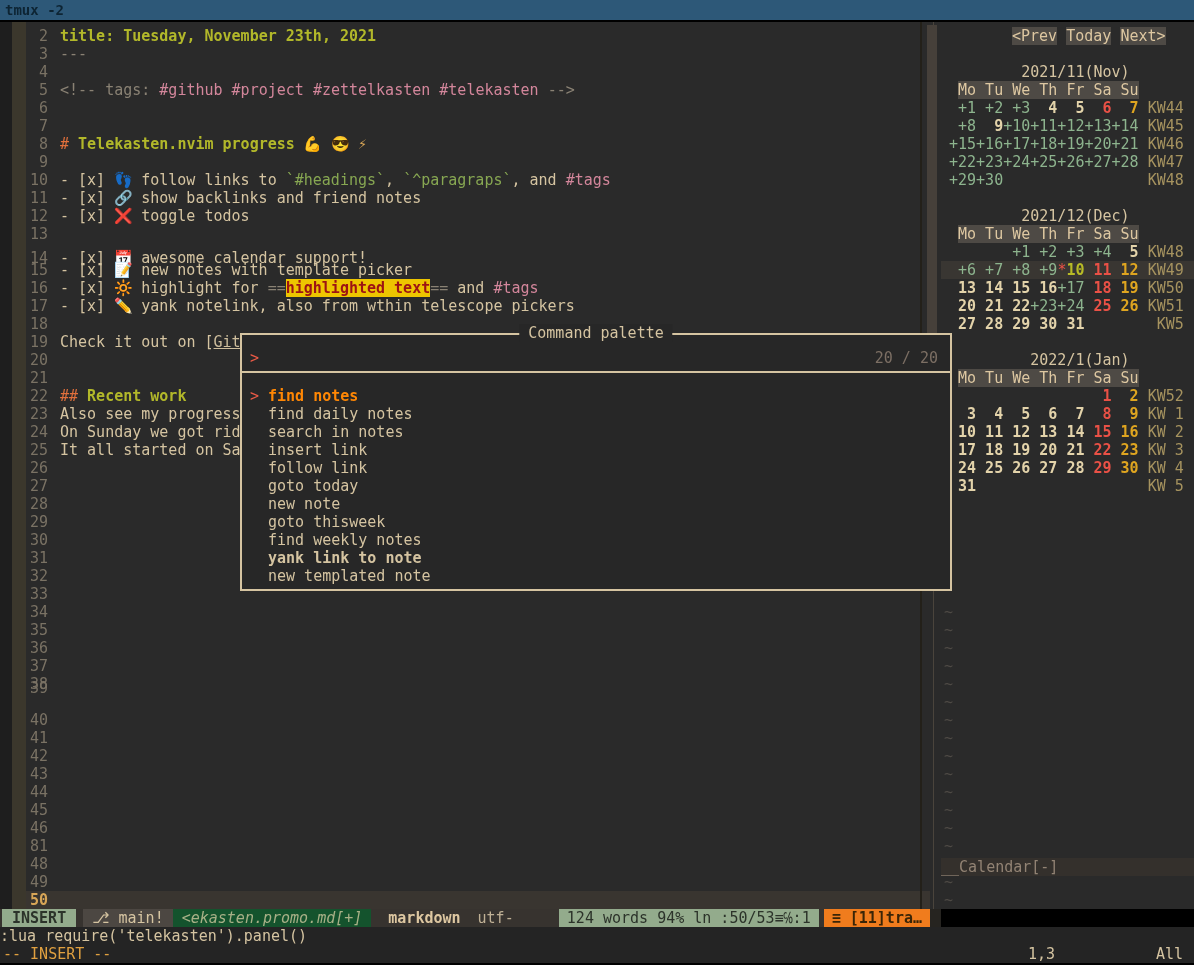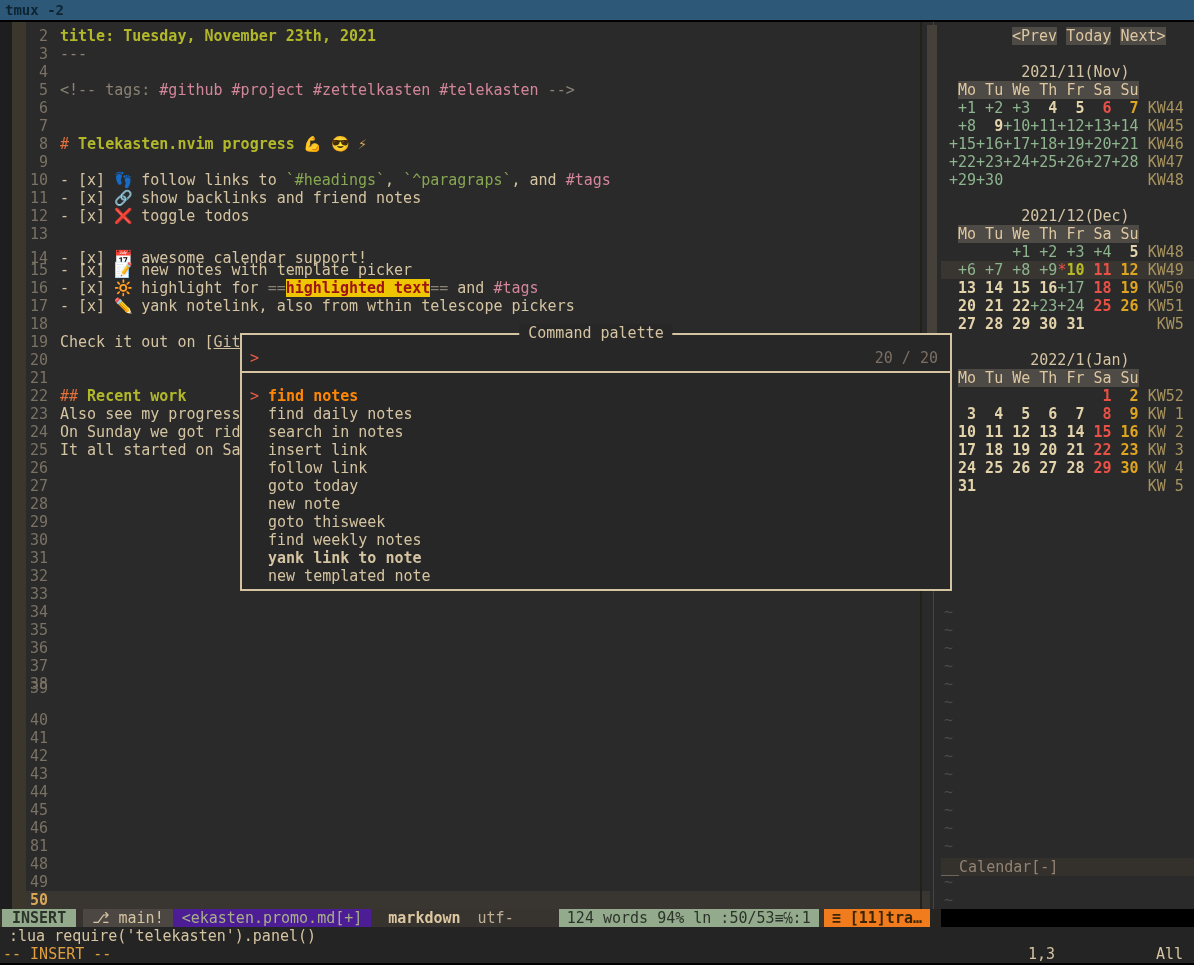--- a/index.html
+++ b/index.html
@@ -61,32 +61,32 @@
   .popup-div{position:absolute;left:0;top:36px;width:100%;height:2px;background:var(--border-cream);}
   .pal-item{position:absolute;left:0;width:100%;height:18px;line-height:18px;font-size:15px;white-space:pre;cursor:pointer;}
   .pal-item .crt{position:absolute;left:8px;color:#ea5a46;}
   .pal-item .lbl{position:absolute;left:26px;color:#d5c4a1;}
   .pal-item.sel .lbl{color:var(--accent-orange);font-weight:bold;}
   
   .statusline{left:0;top:909px;width:930px;height:18px;background:#37332f;display:flex;
               align-items:stretch;font-size:15px;line-height:18px;z-index:4;}
   .sl-mode{background:var(--mode-bg);color:#2c332a;font-weight:bold;padding:0 10px;margin-left:2px;}
   .sl-git{background:#4c4742;color:#d5c4a1;padding:0 9px;margin-left:7px;white-space:pre;}
-  .sl-file{background:#4c1d95;color:#a8b087;padding:0 9px;white-space:pre;}
+  .sl-file{background:#14532d;color:#a8b087;padding:0 9px;white-space:pre;font-style:italic;}
   .sl-ft{color:#ddc7a1;font-weight:bold;padding:0 11px;margin-left:6px;}
   .sl-enc{color:#bfb095;padding:0 6px;}
   .sl-spacer{flex:1;}
   .sl-stats{background:var(--mode-bg);color:#2c332a;padding:0 8px;white-space:pre;}
   .sl-buf{background:var(--buffers-bg);color:#3a2507;padding:0 8px;margin-left:5px;font-weight:bold;white-space:pre;}
   .sl-notch{left:930px;top:909px;width:11px;height:18px;background:#262420;z-index:4;}
   .cal-status{left:941px;top:858px;width:253px;height:18px;background:#34302c;color:#928374;
               font-size:15px;line-height:18px;box-sizing:border-box;z-index:4;}
   
   .cmdline{left:0;top:927px;width:1194px;height:18px;background:#242424;color:#d5c4a1;
-           font-size:15px;line-height:18px;padding-left:9px;box-sizing:border-box;z-index:4;}
+           font-size:15px;line-height:18px;padding-left:0;box-sizing:border-box;z-index:4;}
   .ruler{left:0;top:945px;width:1194px;height:18px;background:#242424;font-size:15px;line-height:18px;z-index:4;}
   .ruler-mode{position:absolute;left:3px;color:#e0a040;font-weight:normal;}
   .ruler-pos{position:absolute;left:1028px;color:#d5c4a1;}
   .ruler-scroll{position:absolute;left:1156px;color:#d5c4a1;}
 </style>
 </head>
 <body>
 
 <div id="screen">
 

